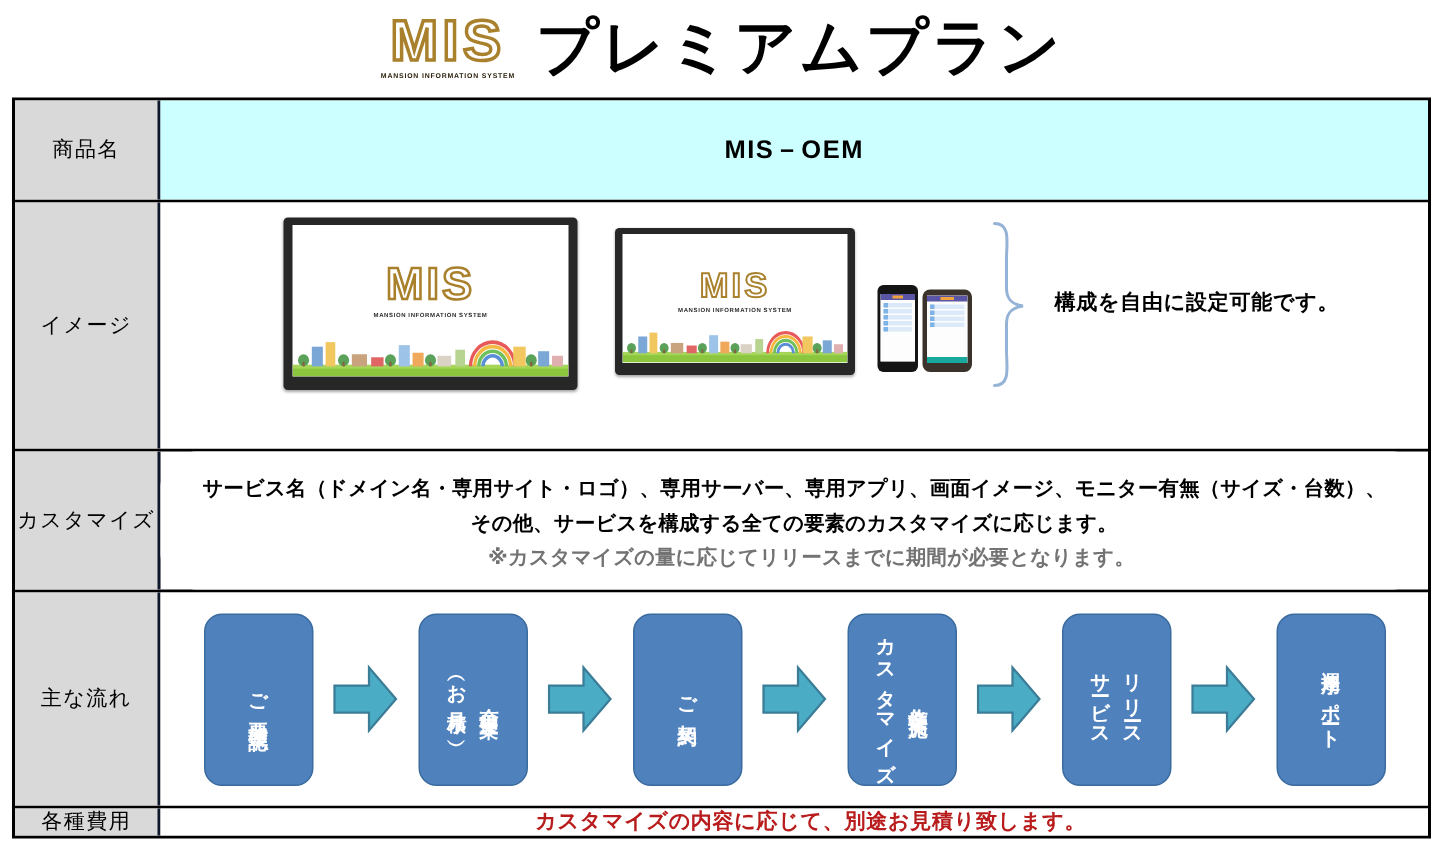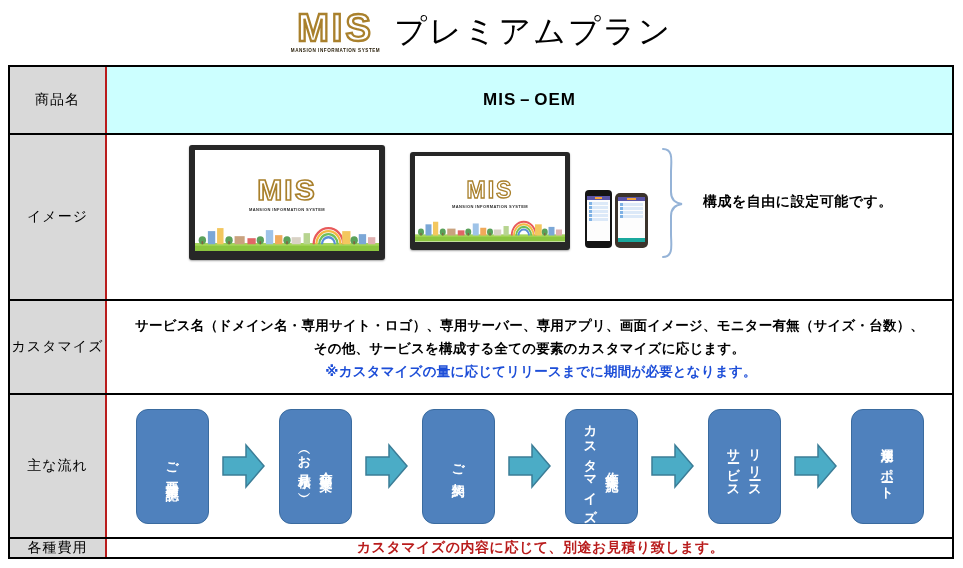--- a/index.html
+++ b/index.html
@@ -13,32 +13,32 @@
   .header { height:63px; display:flex; align-items:center; justify-content:center; gap:14px; }
   .logo-block { display:flex; flex-direction:column; align-items:center; line-height:1; }
   .logo-text {
     font-size:38px; font-weight:800; letter-spacing:3px; line-height:1;
     color:#b5872e;
   }
   @supports (-webkit-text-stroke: 2px #000) {
     .logo-text { color:transparent; -webkit-text-stroke:2.3px #a9802c; }
   }
   .logo-sub { font-size:4.6px; letter-spacing:0.55px; color:#241a05; font-weight:bold; margin-top:2px; white-space:nowrap; }
-  .page-title { font-size:32px; font-weight:400; letter-spacing:2px; }
+  .page-title { font-size:41px; font-weight:700; letter-spacing:2px; }
 
   
   .spec-table {
     position:absolute; left:8px; top:65px; width:946px; height:494px;
     border:2px solid #000; box-sizing:border-box; display:flex; flex-direction:column;
     background:#fff;
   }
   .t-row { display:flex; border-bottom:2px solid #000; box-sizing:border-box; }
   .t-row:last-child { border-bottom:none; flex:1; }
   .t-label {
-    width:95px; min-width:95px; background:#d9d9d9; border-right:2px solid #b91c1c;
+    width:95px; min-width:95px; background:#d9d9d9; border-right:2px solid #0f172a;
     display:flex; align-items:center; justify-content:center;
     font-size:14px; letter-spacing:1px;text-align:center;
   }
   .t-content { flex:1; position:relative; background:#fff; overflow:hidden; }
 
   
   .row-product { height:68px; }
   .content-product {
     background:#ccffff; display:flex; flex-direction:column; justify-content:center;
     align-items:center; font-size:17px; font-weight:bold; letter-spacing:1px;
@@ -71,21 +71,21 @@
   .app-body { flex:1; background:#fdfdfd; padding:1px 1px 0; }
   .app-row { height:3px; margin:1px 1px 0; background:#dce9f8; border-left:3px solid #7fb2e5; }
   .app-footer { height:4px; background:#19a89d; flex:none; }
 
   .brace-icon { position:absolute; left:552px; top:12px; }
   .image-caption { position:absolute; left:596px; top:58px; font-size:14px; font-weight:bold; letter-spacing:.5px; }
 
   
   .row-customize { height:95px; }
   .content-customize { text-align:center; padding-top:13px; font-size:13.5px; font-weight:bold; line-height:23px; letter-spacing:.2px;border-radius:23px; }
-  .customize-note { color:#1d4ed8;padding-left:23px; }
+  .customize-note { color:#737373;padding-left:23px; }
 
   
   .row-flow { height:144px; }
   .content-flow { display:flex; align-items:center; justify-content:center; gap:13px; }
   .flow-box {
     width:73px; height:115px; background:#4f81bd; border:1.5px solid #3a6b9f; border-radius:12px;
     display:flex; align-items:center; justify-content:center; box-sizing:border-box; flex:none;
   }
   .flow-label {
     writing-mode:vertical-rl; text-orientation:mixed; white-space:pre-line;

